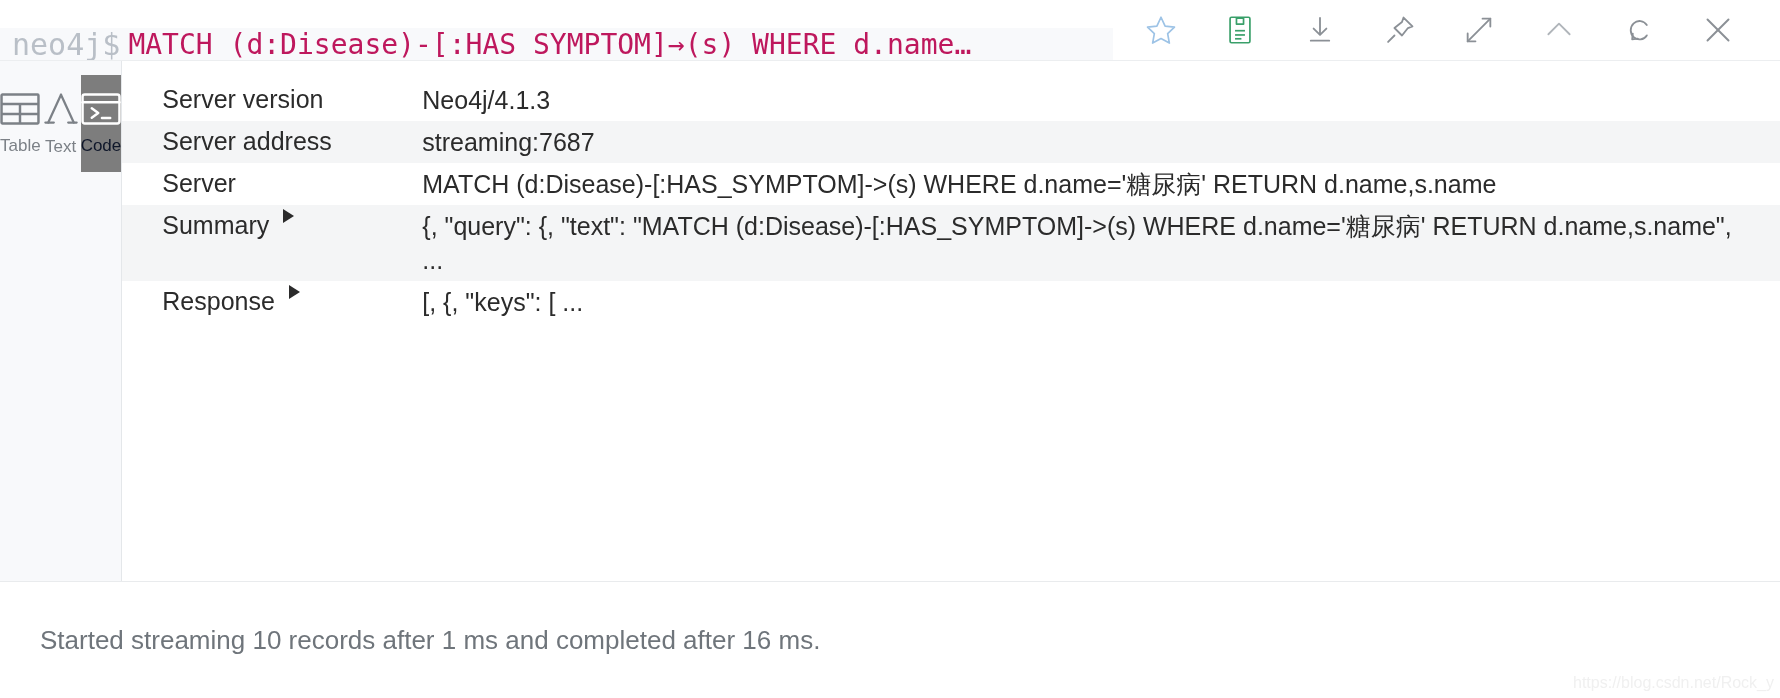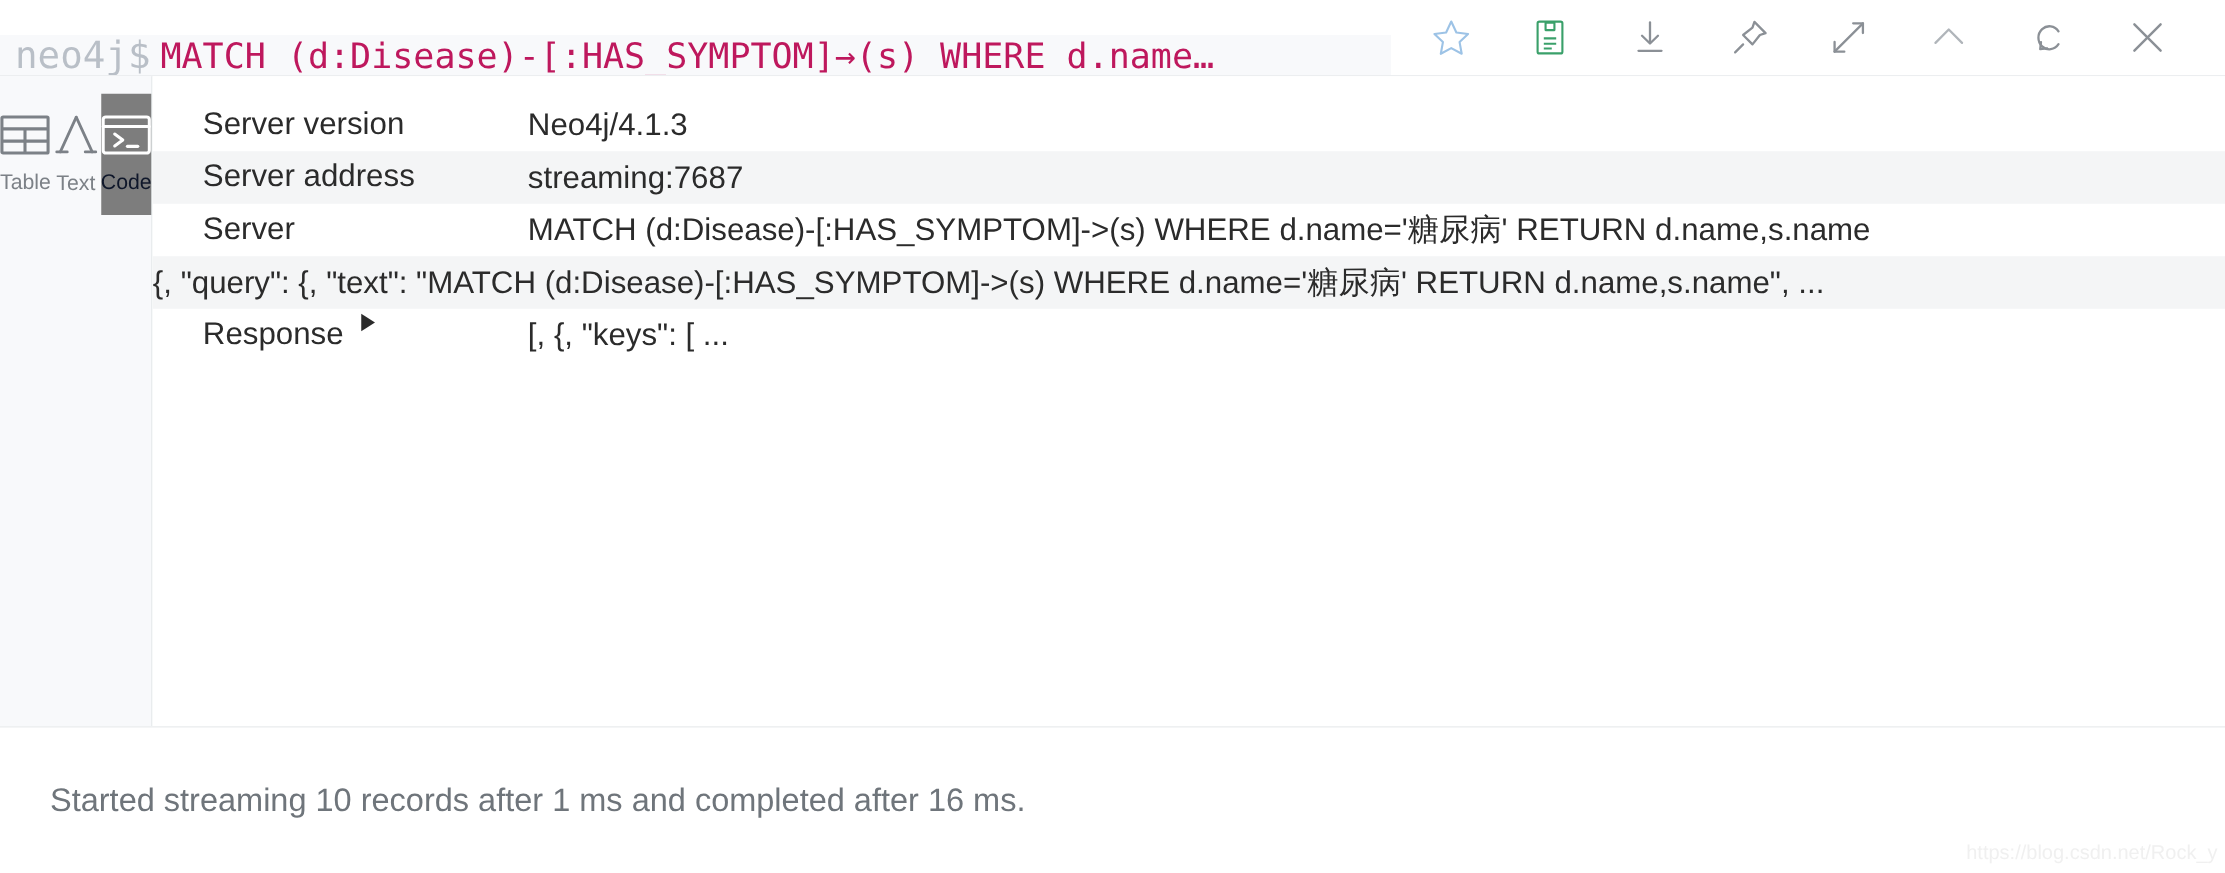--- a/index.html
+++ b/index.html
@@ -330,20 +330,24 @@
       </div>
 
       <div class="row">
         <div class="row-key">
           <span>Server</span>
         </div>
         <div class="row-val">MATCH (d:Disease)-[:HAS_SYMPTOM]-&gt;(s) WHERE d.name='糖尿病' RETURN d.name,s.name</div>
       </div>
 
       <div class="row alt">
+        <div class="row-key">
+          <span>Summary</span>
+          <span class="tri"></span>
+        </div>
         <div class="row-val">{, "query": {, "text": "MATCH (d:Disease)-[:HAS_SYMPTOM]-&gt;(s) WHERE d.name='糖尿病' RETURN d.name,s.name", ...</div>
       </div>
 
       <div class="row">
         <div class="row-key">
           <span>Response</span>
           <span class="tri"></span>
         </div>
         <div class="row-val">[, {, "keys": [ ...</div>
       </div>

